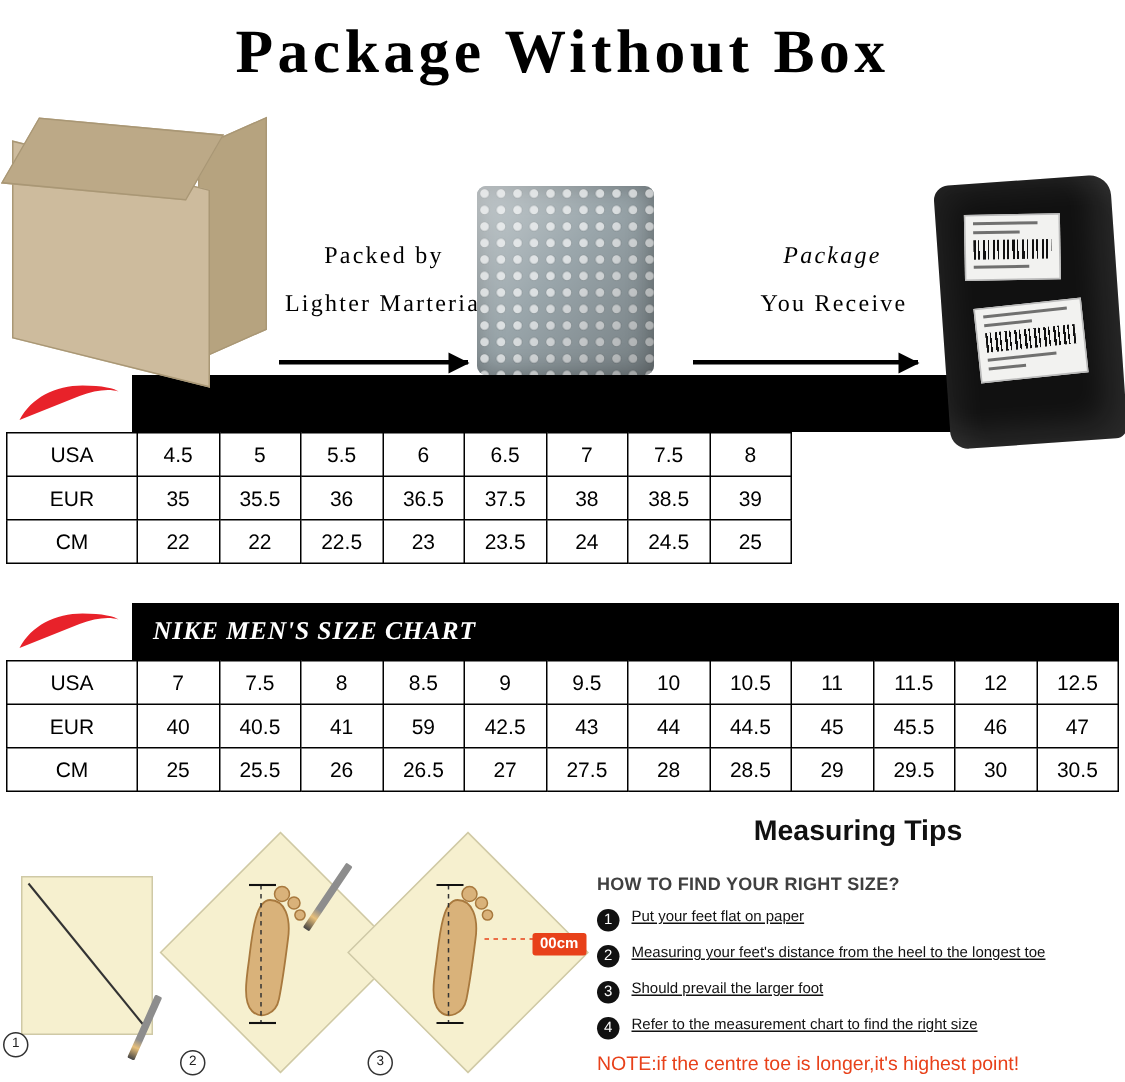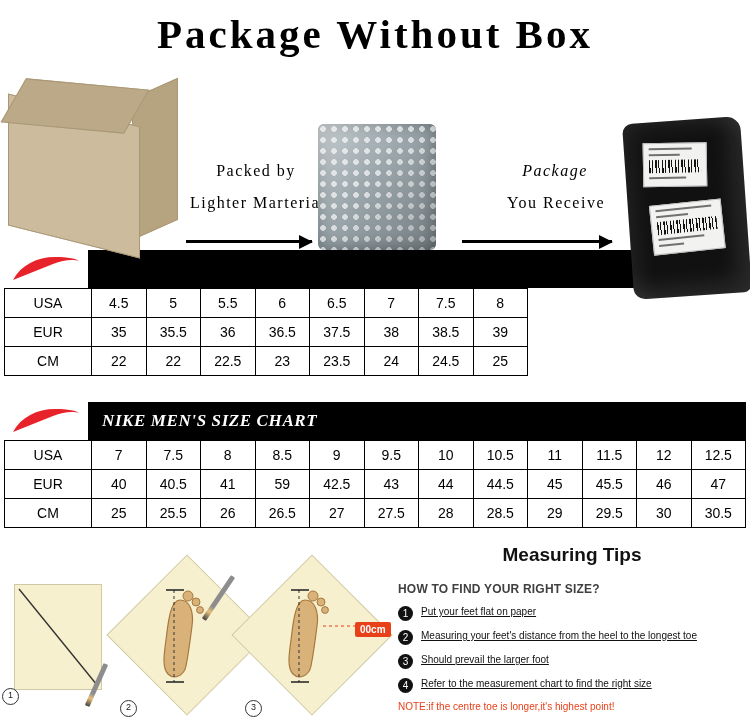--- a/index.html
+++ b/index.html
@@ -276,21 +276,21 @@
     margin-top: 1px;
   }
   .tip-text {
     font-size: 10px;
     line-height: 14px;
     color: #111;
     text-decoration: underline;
   }
   .note {
     color: #e8411a;
-    font-size: 10px;
+    font-size: 13px;
     margin-top: 6px;
   }
   .cmflag {
     position: absolute;
     background: #e8411a;
     color: #fff;
     font-size: 10px;
     font-weight: bold;
     padding: 2px 5px;
     border-radius: 2px;

